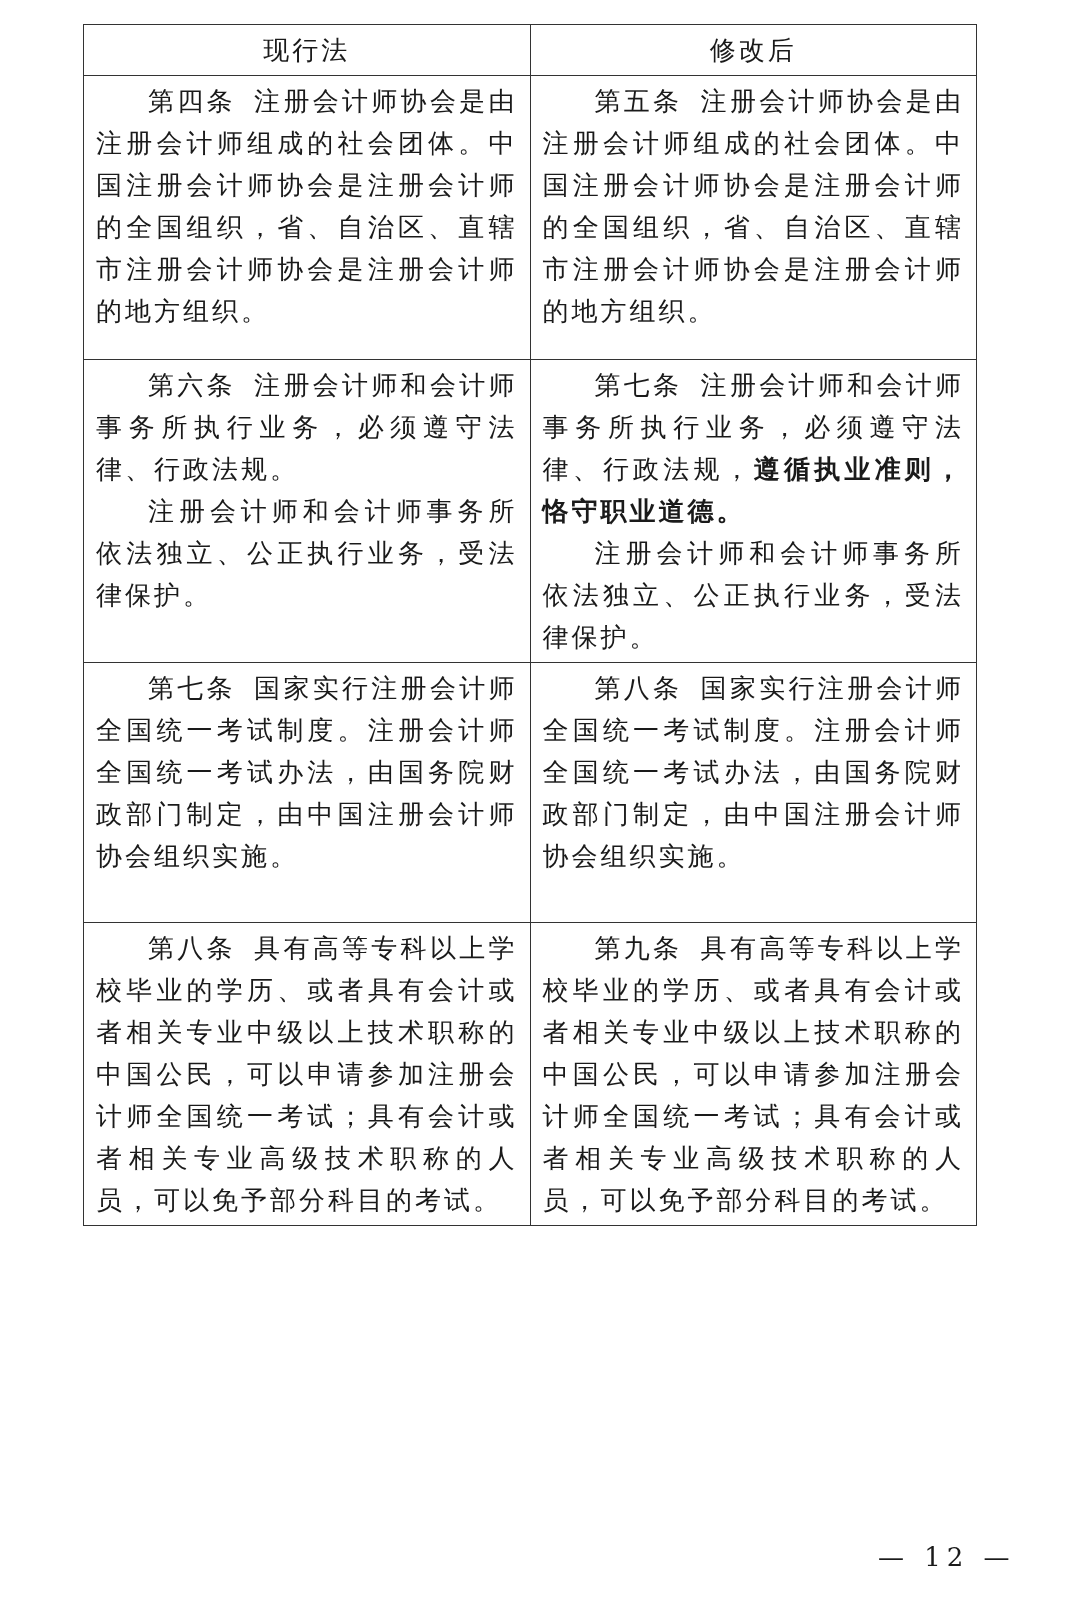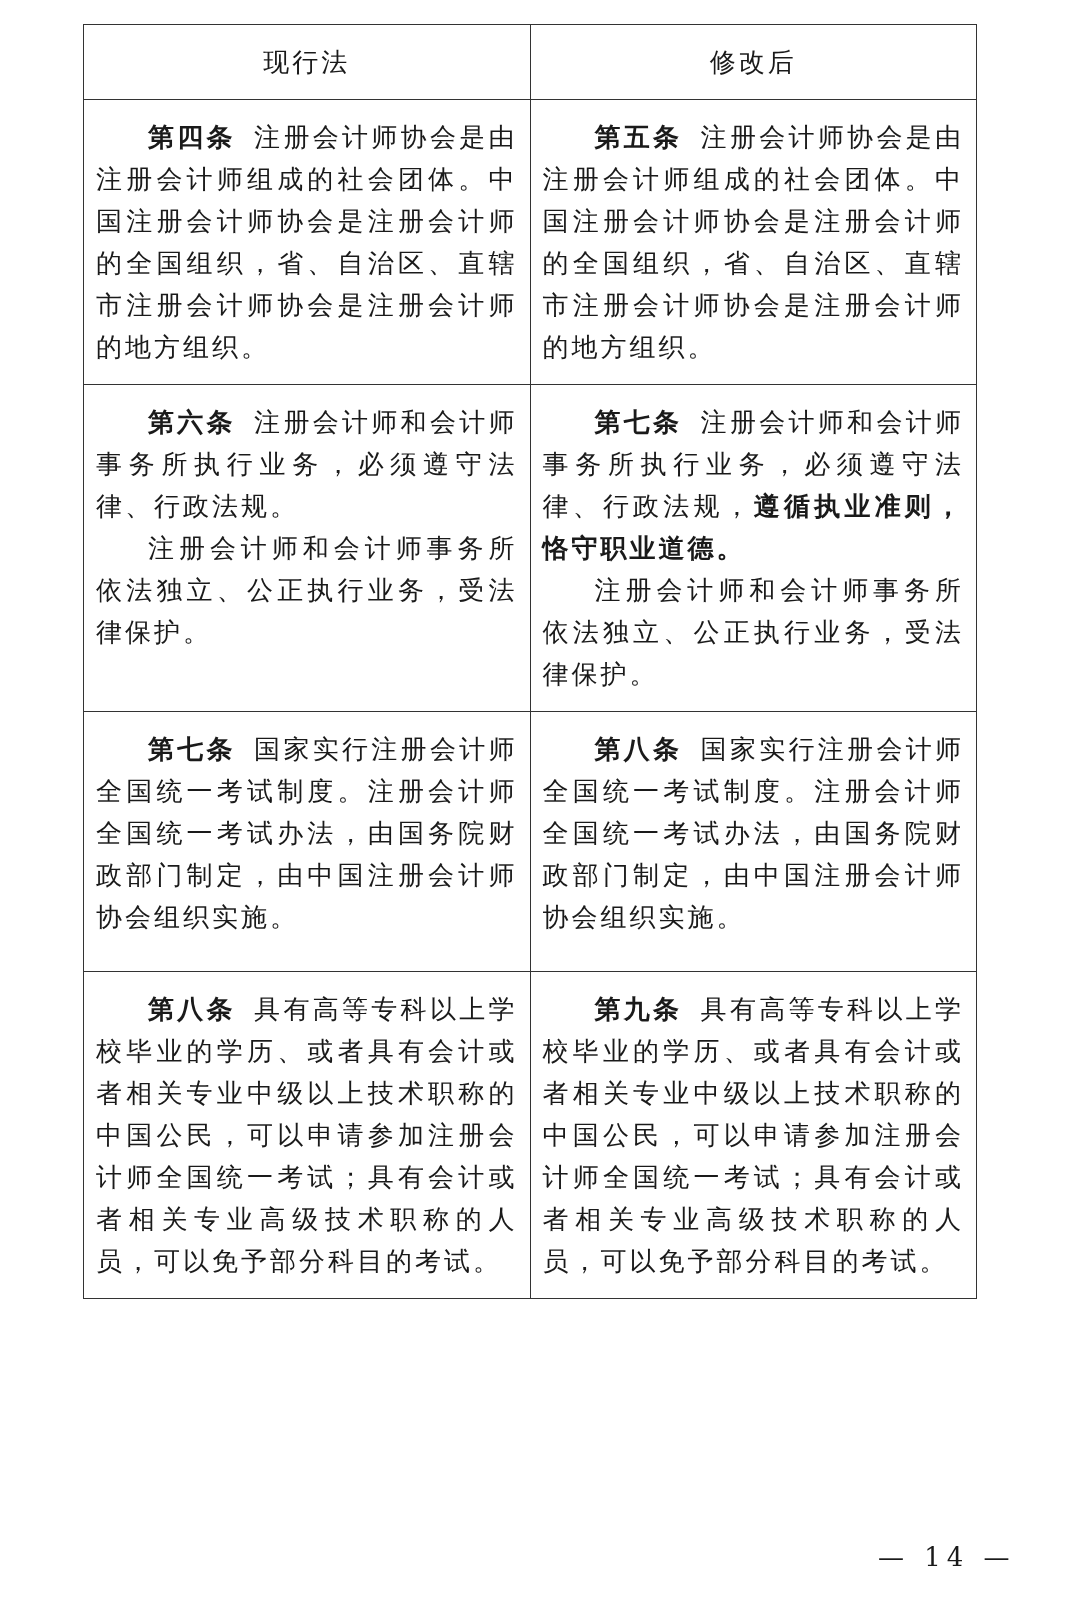--- a/index.html
+++ b/index.html
@@ -5,27 +5,27 @@
     html, body { margin: 0; padding: 0; }
     body {
       width: 1080px; height: 1597px; background: #ffffff; position: relative;
       font-family: "DejaVu Serif", "Liberation Serif", serif; color: #1a1a1a;
     }
     table.cmp {
       position: absolute; left: 83px; top: 24px; width: 894px;
       border-collapse: collapse; table-layout: fixed;
     }
     table.cmp td, table.cmp th {
-      border: 1.5px solid #333; vertical-align: top; padding: 16px 12px;
+      border: 1.5px solid #333; vertical-align: top; padding: 4px 12px;
       font-size: 26px; line-height: 42px; letter-spacing: 3px; font-weight: normal;
     }
     th.colhead { text-align: center; height: 40px; line-height: 40px; letter-spacing: 18px; font-weight: bold; }
     td.chapter { text-align: center; height: 42px; line-height: 42px; font-weight: bold; letter-spacing: 1px; }
     p { margin: 0; text-indent: 2em; text-align: justify; }
-    .art { font-weight: bold; margin-right: 0.7em; }
+    .art { font-weight: normal; margin-right: 0.7em; }
     .bold { font-weight: bold; }
     .gap { margin-right: 1em; }
     .pageno {
       position: absolute; left: 878px; top: 1542px; font-size: 26px; letter-spacing: 6px;
     }
   </style>
 </head>
 <body>
 
 <table class="cmp">
@@ -68,13 +68,13 @@
     <td>
           <p><span class="art">第八条</span><span>具有高等专科以上学校毕业的学历、或者具有会计或者相关专业中级以上技术职称的中国公民，可以申请参加注册会计师全国统一考试；具有会计或者相关专业高级技术职称的人员，可以免予部分科目的考试。</span></p>
         </td>
     <td>
           <p><span class="art">第九条</span><span>具有高等专科以上学校毕业的学历、或者具有会计或者相关专业中级以上技术职称的中国公民，可以申请参加注册会计师全国统一考试；具有会计或者相关专业高级技术职称的人员，可以免予部分科目的考试。</span></p>
         </td>
   </tr>
 </tbody>
   </table>
 
-<div class="pageno">— 14 —</div>
+<div class="pageno">— 12 —</div>
 
 </body></html>

